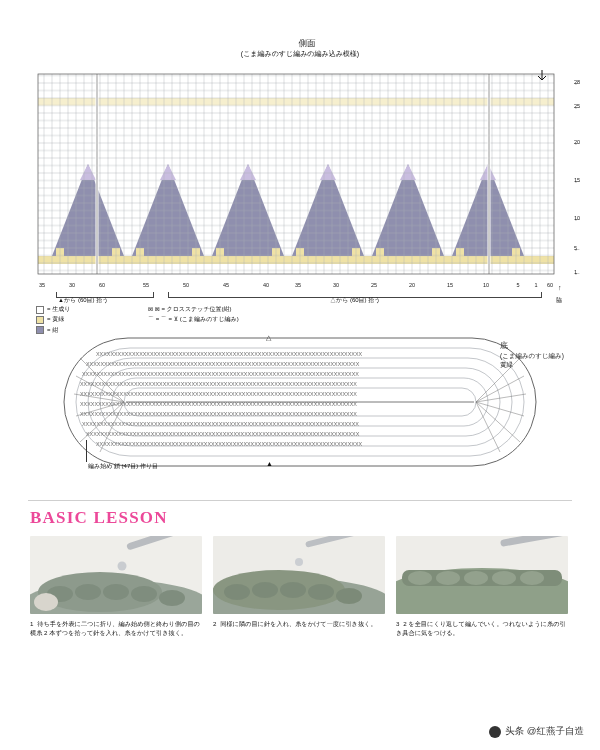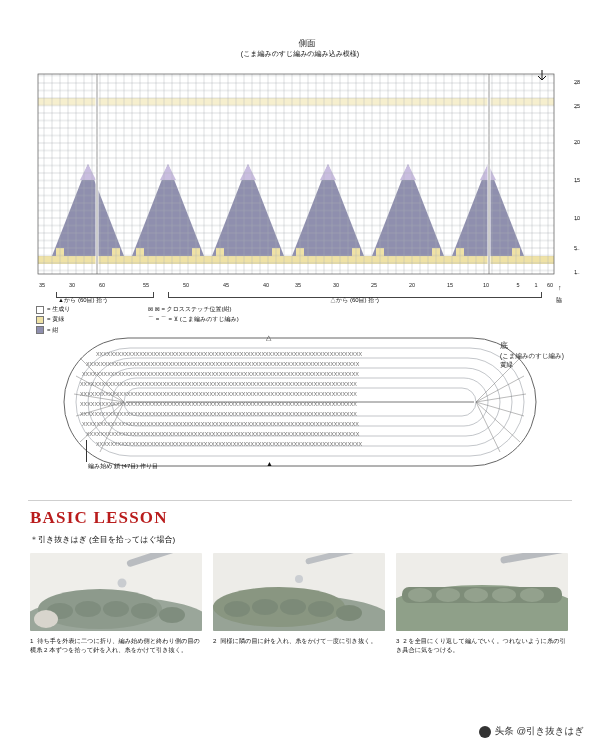--- a/index.html
+++ b/index.html
@@ -80,21 +80,21 @@
 
   
   .divider{position:absolute;left:28px;top:500px;width:544px;height:1px;background:#cfcfcf;}
 
   
   .lesson{
     position:absolute;left:30px;top:508px;width:540px;
   }
   .lesson-title{
     font-family:"Liberation Serif", serif;
-    font-size:17px;letter-spacing:1.2px;color:#b91c1c;font-weight:700;
+    font-size:17px;letter-spacing:1.2px;color:#ec4899;font-weight:700;
   }
   .lesson-sub{margin-top:6px;font-size:8px;color:#111;}
   .photos{display:flex;gap:11px;margin-top:8px;}
   .photo{width:172px;height:78px;border-radius:1px;position:relative;overflow:hidden;}
   .caps{display:flex;gap:11px;margin-top:5px;}
   .cap{width:172px;font-size:6.2px;line-height:1.5;color:#111;}
   .cap .num{margin-right:2px;}
 
   
   .wm{
@@ -281,21 +281,20 @@
     <div>黄緑</div>
   </div>
 
   <div class="start-line"></div>
   <div class="start-label">編み始め 鎖 (47目) 作り目</div>
 
   <div class="divider"></div>
 
   <div class="lesson">
     <div class="lesson-title">BASIC LESSON</div>
-    <div class="lesson-sub">＊引き抜きはぎ (全目を拾ってはぐ場合)</div>
 
     <div class="photos">
       <div class="photo">
         <svg width="172" height="78" viewBox="0 0 172 78">
           <rect width="172" height="78" fill="#efeeea"></rect>
           <ellipse cx="86" cy="70" rx="96" ry="26" fill="#9aa69a"></ellipse>
           <ellipse cx="70" cy="56" rx="62" ry="20" fill="#8d9a8c"></ellipse>
           <g fill="#7f8d7e">
             <ellipse cx="30" cy="58" rx="13" ry="8"></ellipse>
               <ellipse cx="58" cy="56" rx="13" ry="8"></ellipse>
@@ -352,16 +351,16 @@
       </div>
       <div class="cap">
         <span class="num">3</span>
         <span>2 を全目にくり返して編んでいく。つれないように糸の引き具合に気をつける。</span>
       </div>
     </div>
   </div>
 
   <div class="wm">
     <span class="wm-dot"></span>
-    <span class="wm-text">头条 @引き抜きはぎ</span>
+    <span class="wm-text">头条 @红燕子自造</span>
   </div>
 
 </div>
 
 </body></html>

